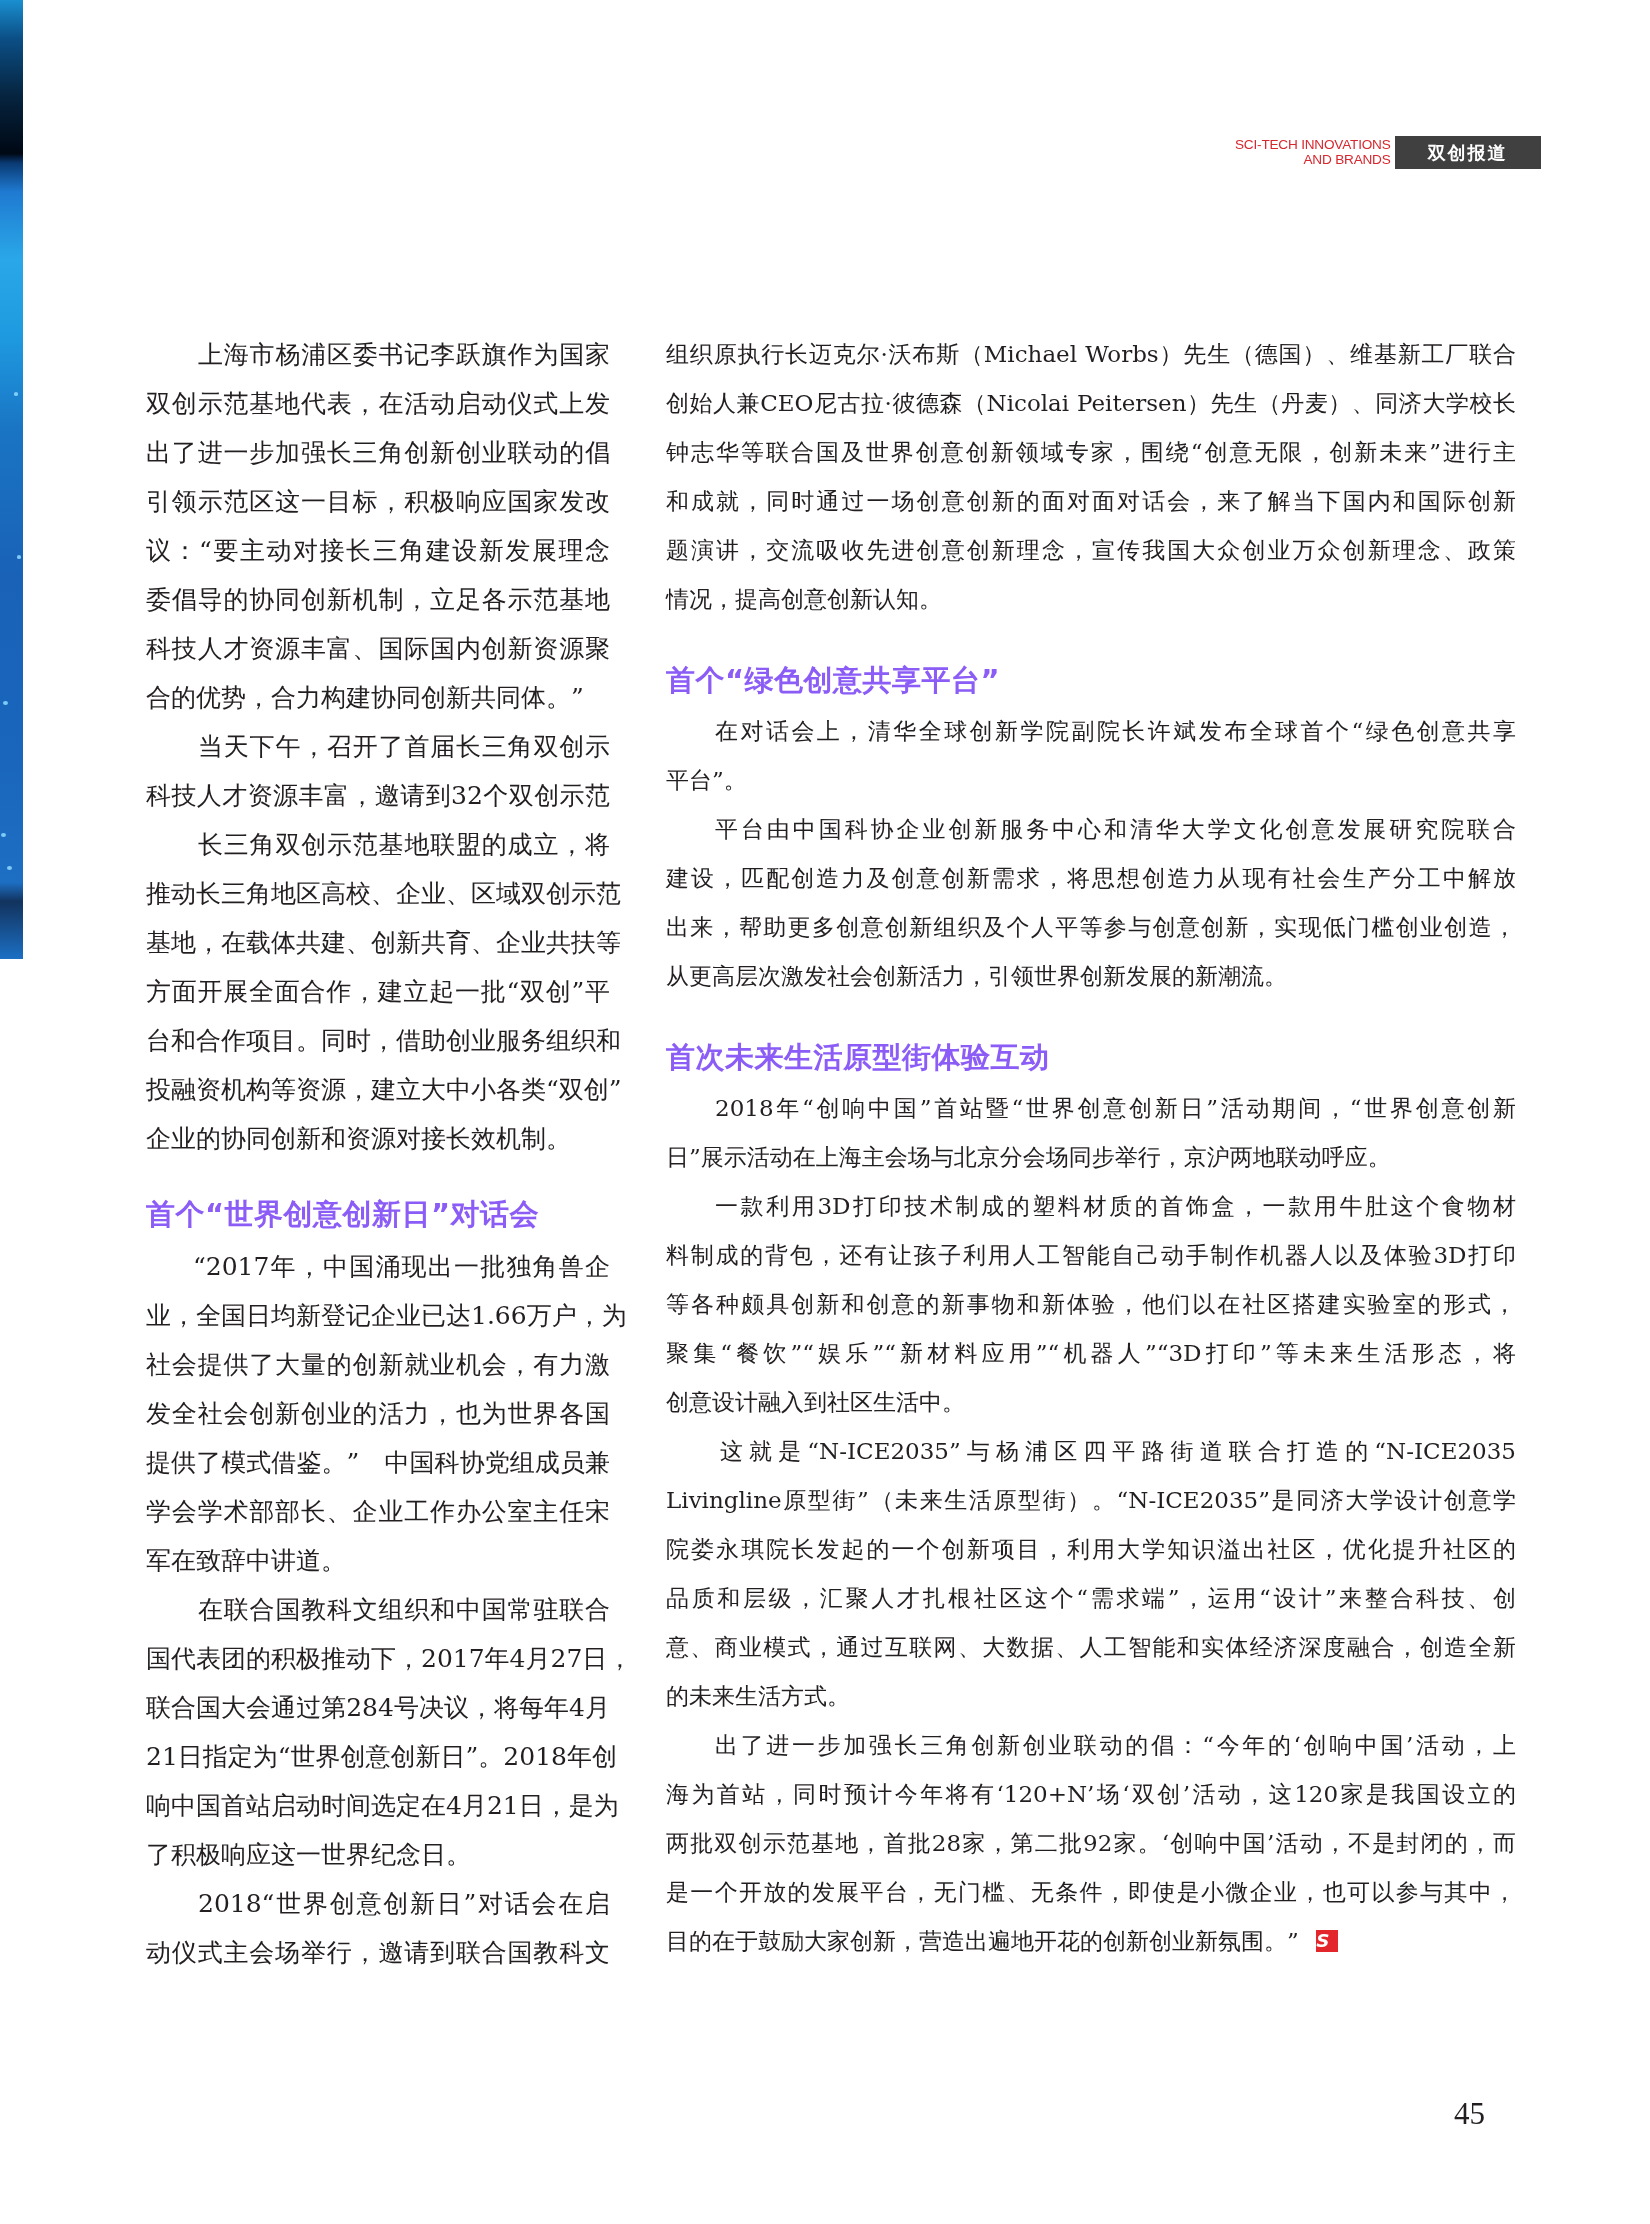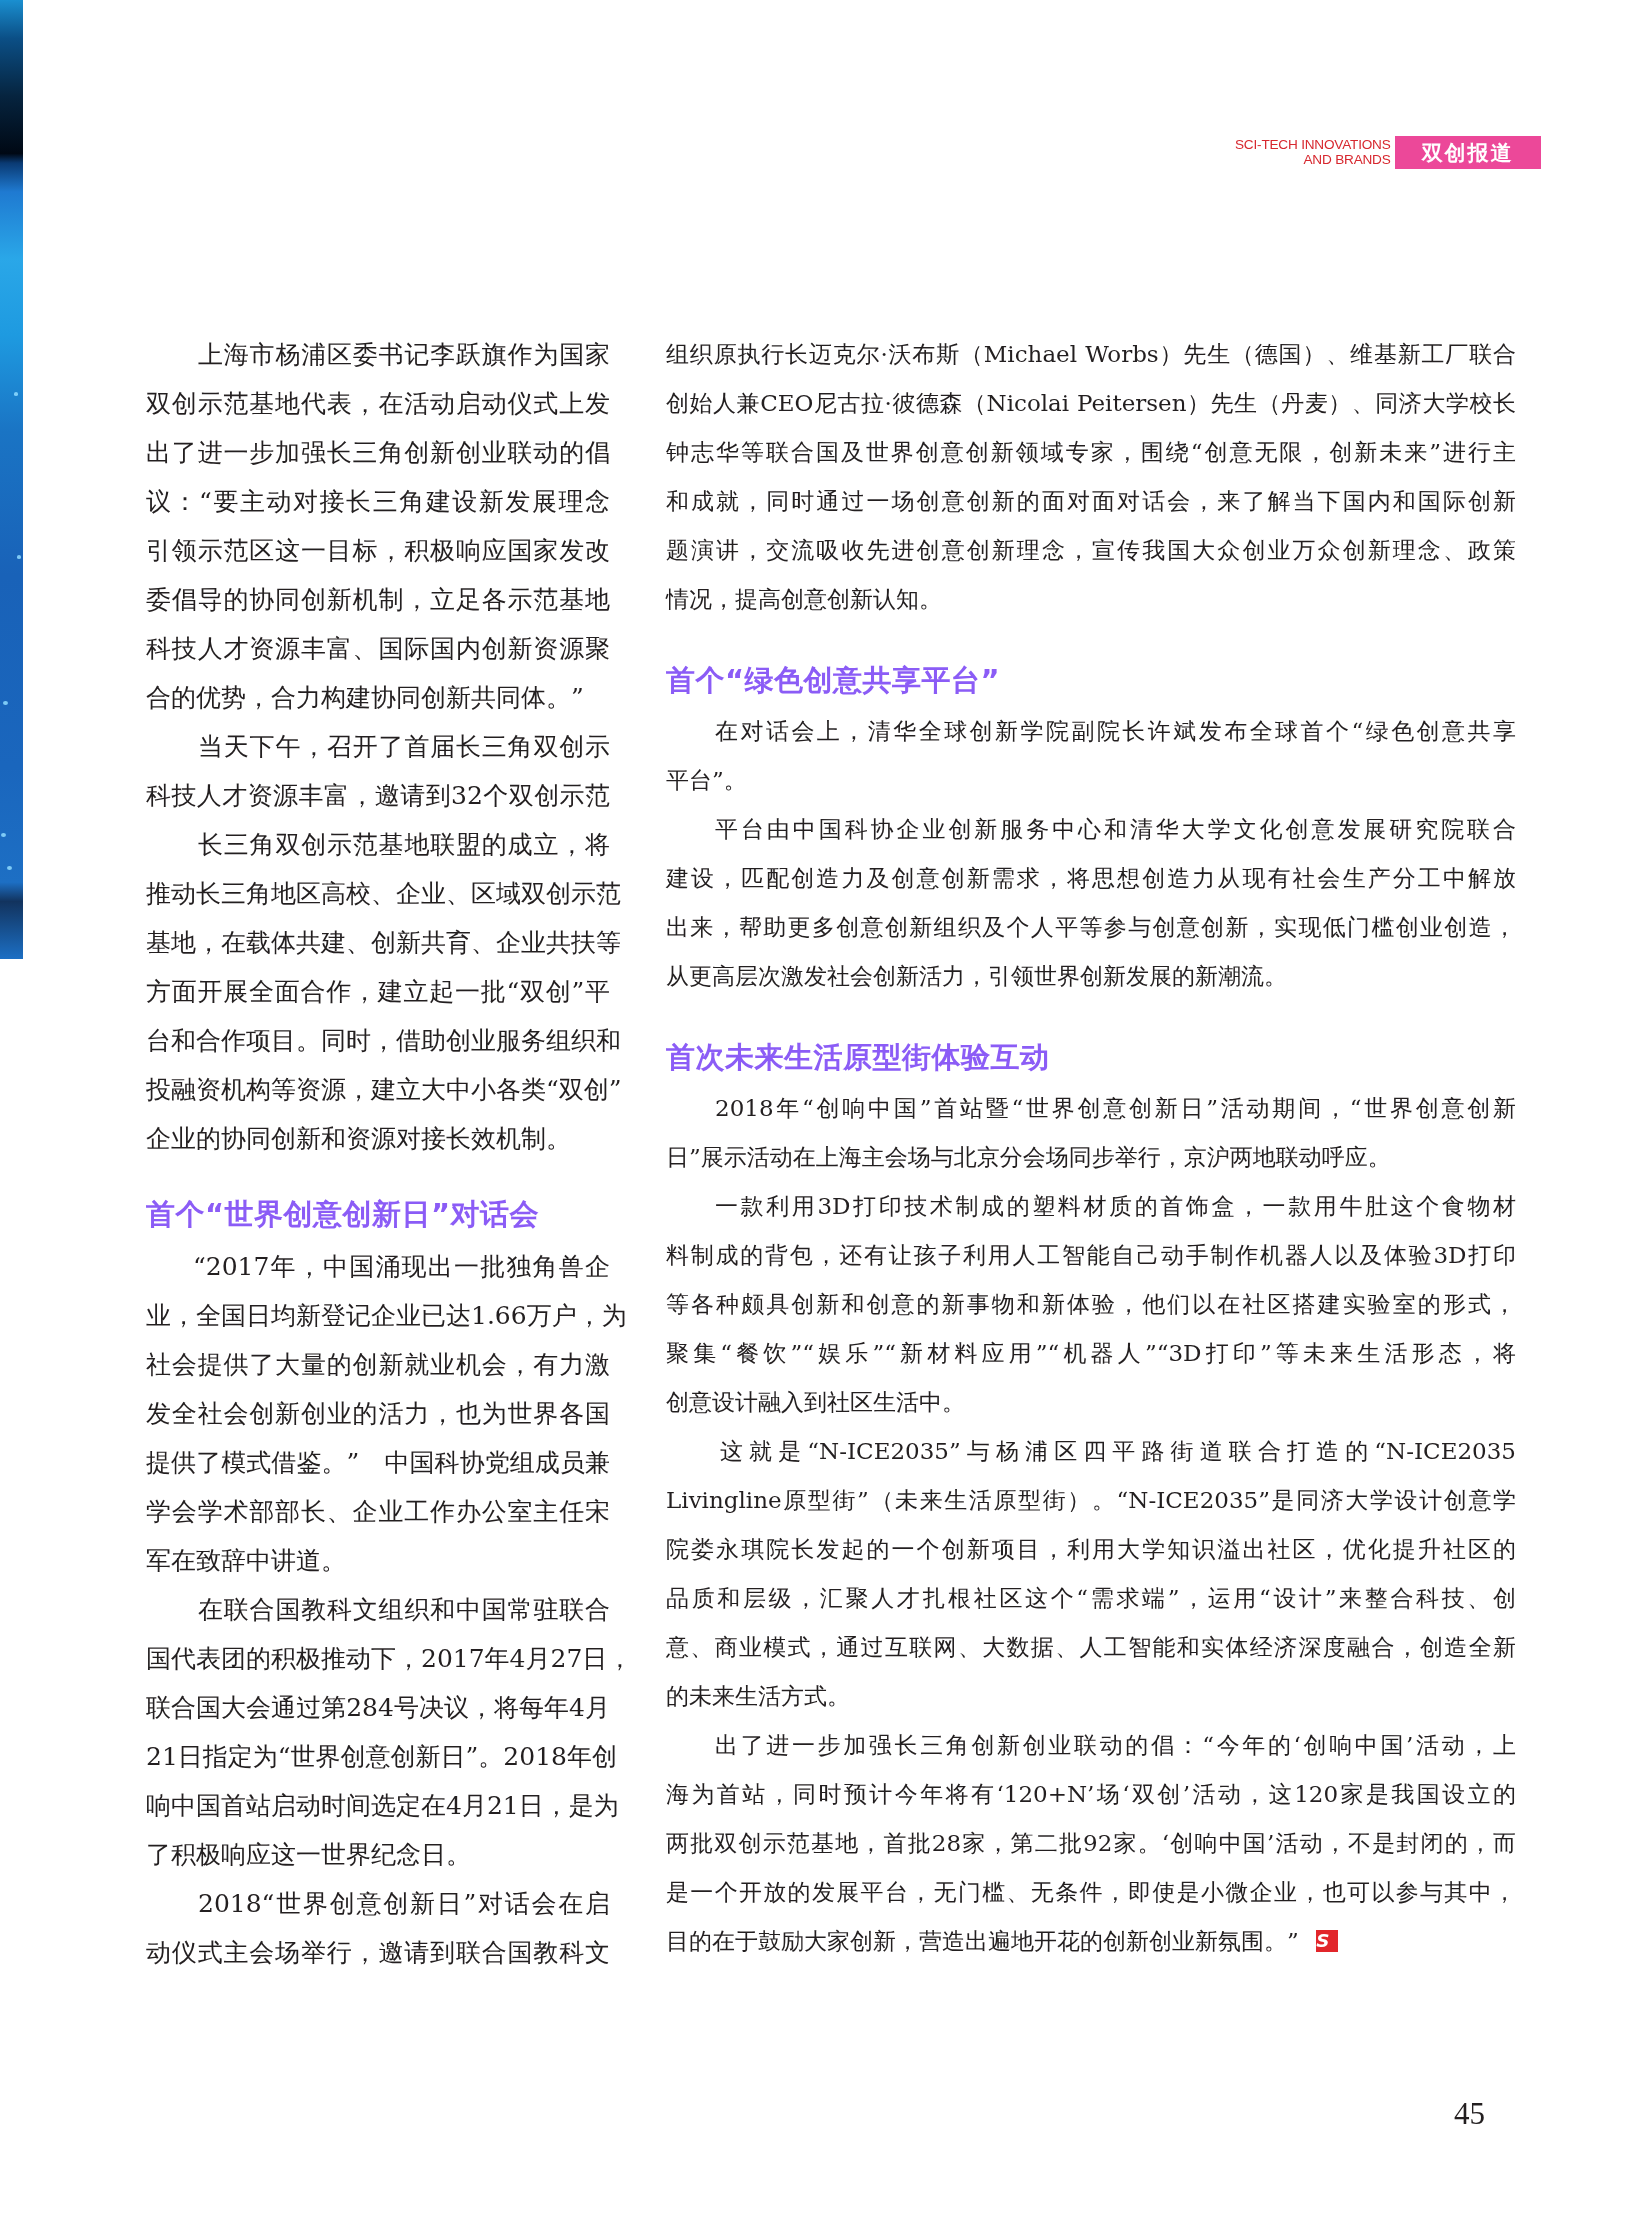--- a/index.html
+++ b/index.html
@@ -16,22 +16,22 @@
       #1a66bd 80%, #1d6fc4 92%, #12335e 94%, #1c6fc4 100%);
   }
   .side-strip .dot { position: absolute; width: 4.9px; height: 3.9px; border-radius: 50%; background: #8fdcff; opacity: .85; }
   .masthead { position: absolute; left: 1192px; top: 136px; height: 33px; display: flex; align-items: stretch; }
   .masthead-en {
     font-family: "Liberation Sans", sans-serif; color: #d7282f;
     font-size: 13.6px; line-height: 14.6px; text-align: right; padding-right: 3.9px; letter-spacing: -0.2px;
     display: flex; flex-direction: column; justify-content: center; margin-left: 43px;
   }
   .masthead-cn {
-    background: #ec4899; color: #ffffff; font-weight: bold;
-    font-family: "DejaVu Sans", sans-serif; font-size: 21px; letter-spacing: 1.9px;
+    background: #404040; color: #ffffff; font-weight: bold;
+    font-family: "DejaVu Sans", sans-serif; font-size: 18px; letter-spacing: 1.9px;
     width: 146px; display: flex; align-items: center; justify-content: center;
   }
   .col { position: absolute; }
   .col-left { left: 146px; top: 330px; width: 464px; }
   .col-right { left: 666px; top: 330px; width: 850px; }
   .line {
     display: block; height: 49px; line-height: 49px; font-size: 25px;
     white-space: nowrap; text-align: justify; text-align-last: justify;
   }
   .col-right .line { font-size: 23px; line-height: 49px; }
@@ -70,22 +70,22 @@
     <span>AND BRANDS</span>
   </div>
   <div class="masthead-cn">双创报道</div>
 </div>
 
 <div class="col col-left">
   <div>
     <span class="line indent">上海市杨浦区委书记李跃旗作为国家</span>
     <span class="line">双创示范基地代表，在活动启动仪式上发</span>
     <span class="line">出了进一步加强长三角创新创业联动的倡</span>
+    <span class="line">引领示范区这一目标，积极响应国家发改</span>
     <span class="line">议：“要主动对接长三角建设新发展理念</span>
-    <span class="line">引领示范区这一目标，积极响应国家发改</span>
     <span class="line">委倡导的协同创新机制，立足各示范基地</span>
     <span class="line">科技人才资源丰富、国际国内创新资源聚</span>
     <span class="line last">合的优势，合力构建协同创新共同体。”</span>
   </div>
   <div>
     <span class="line indent">当天下午，召开了首届长三角双创示</span>
     <span class="line">科技人才资源丰富，邀请到32个双创示范</span>
   </div>
   <div>
     <span class="line indent">长三角双创示范基地联盟的成立，将</span>

